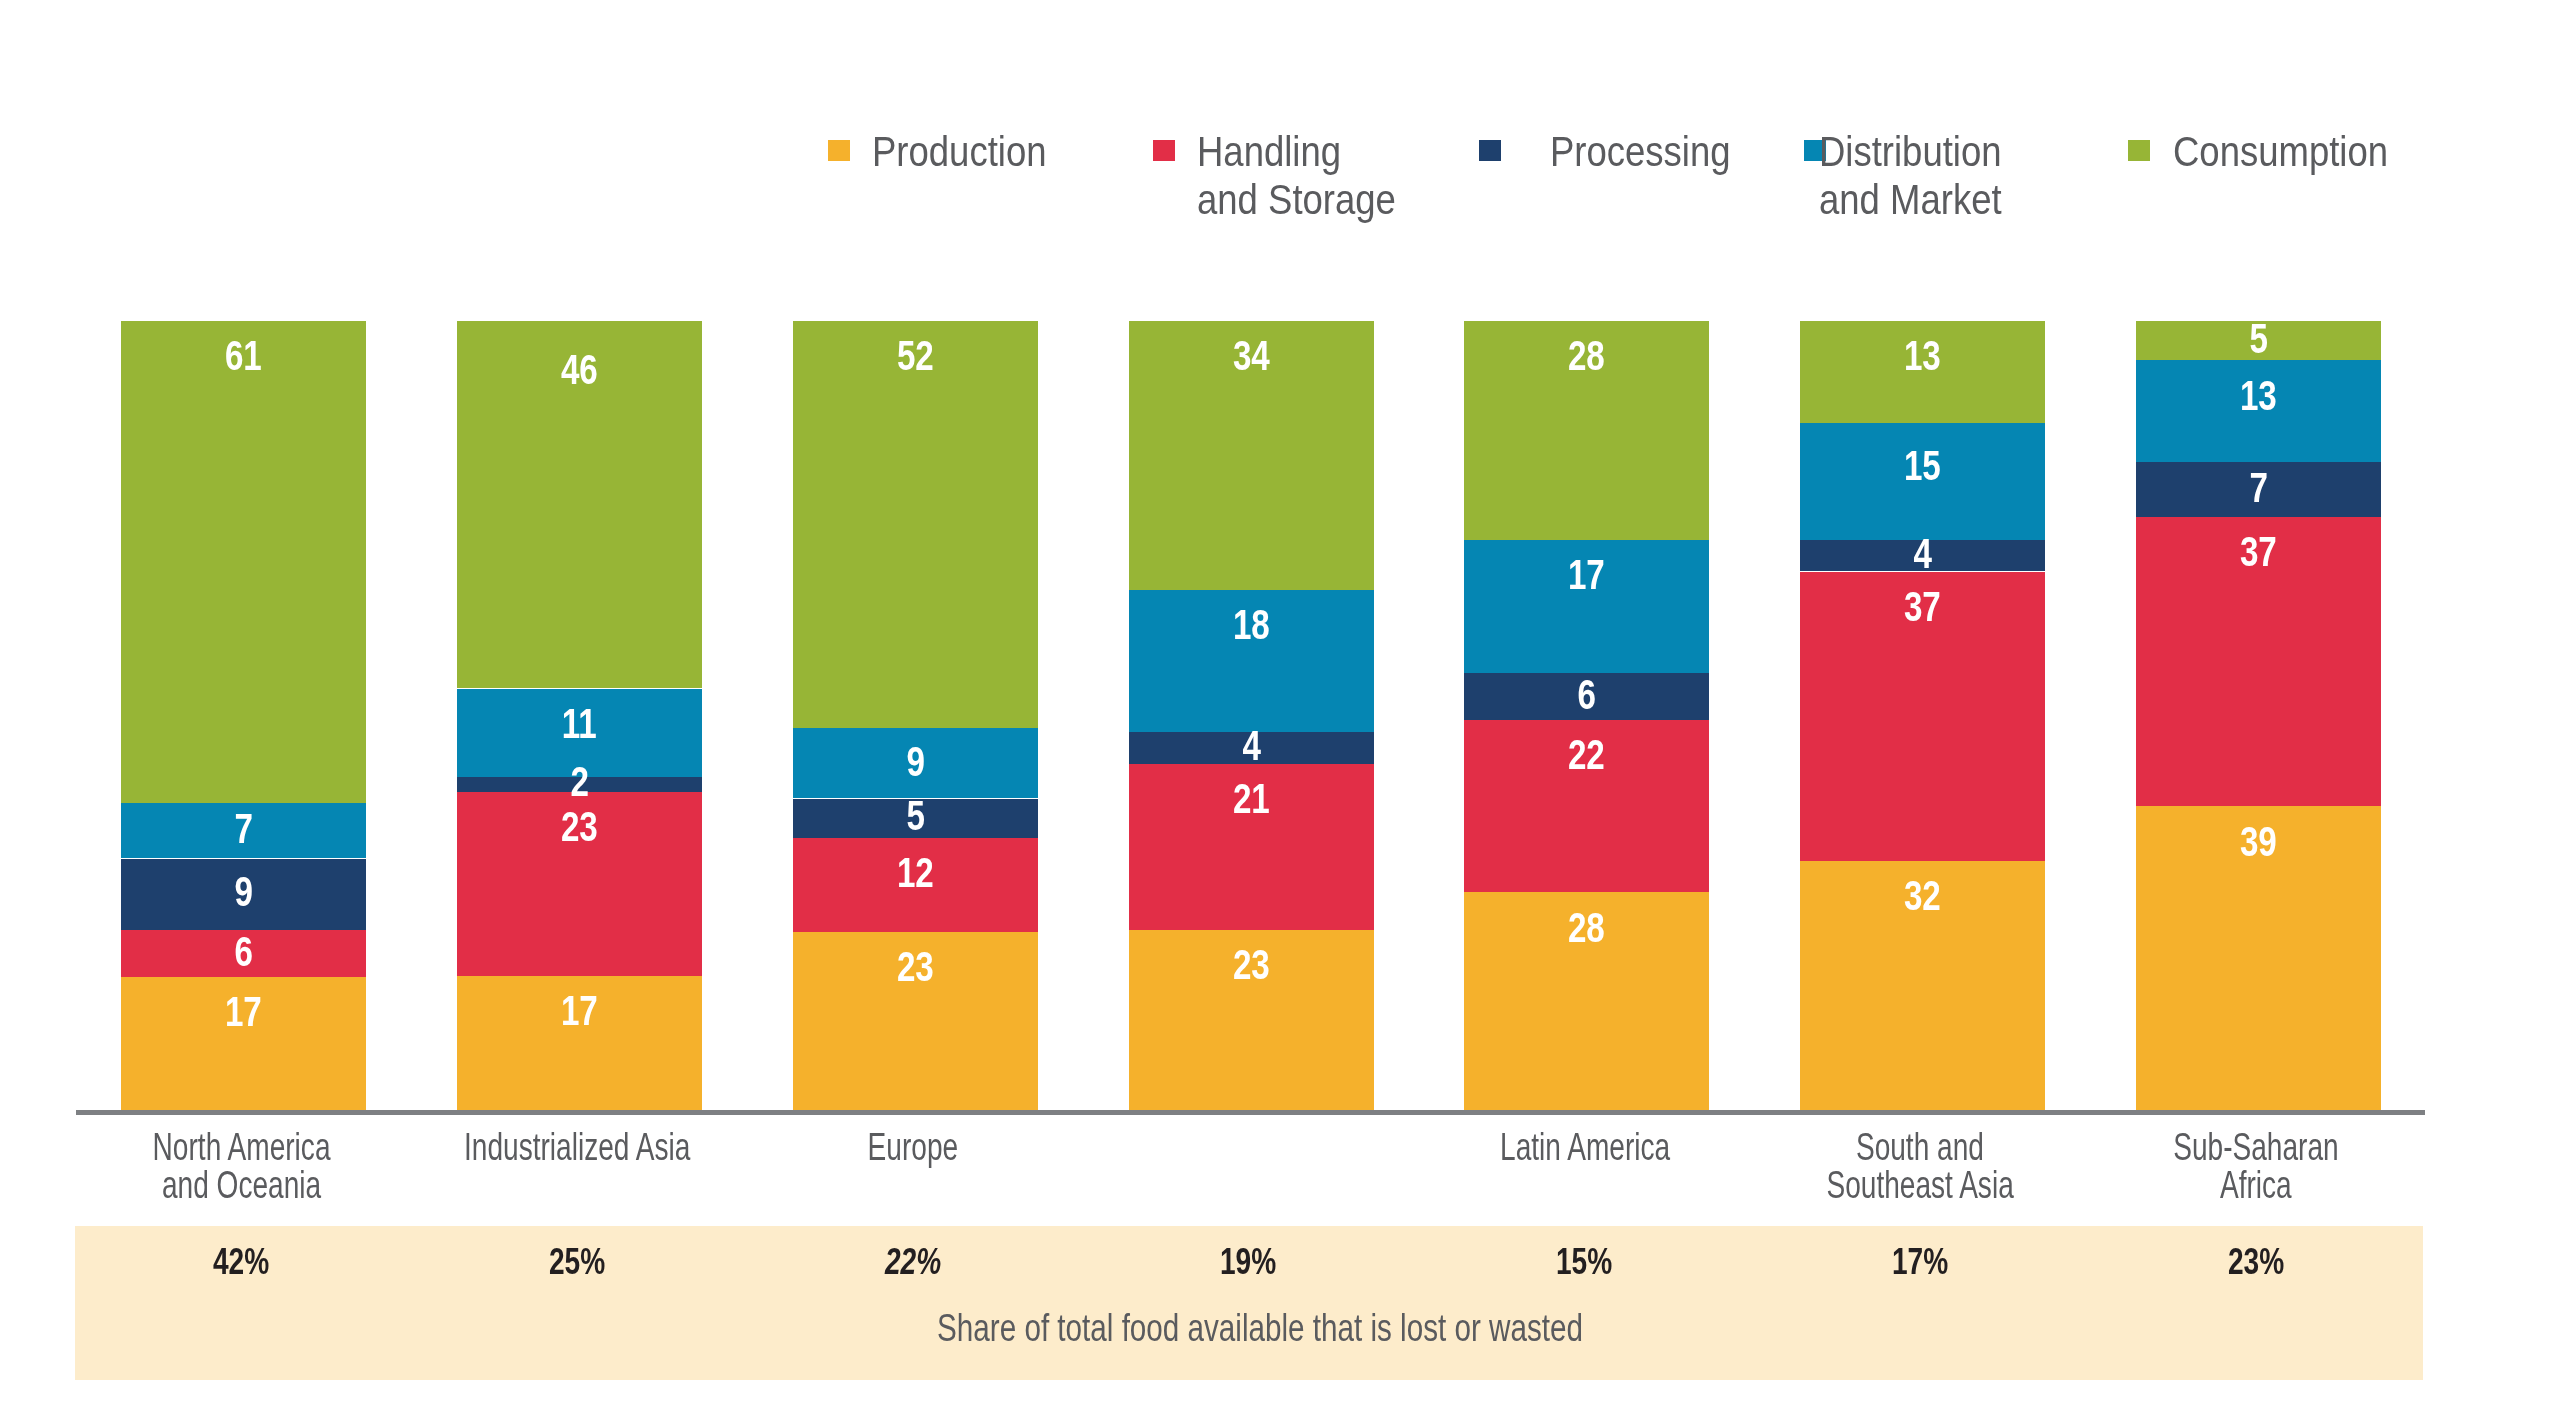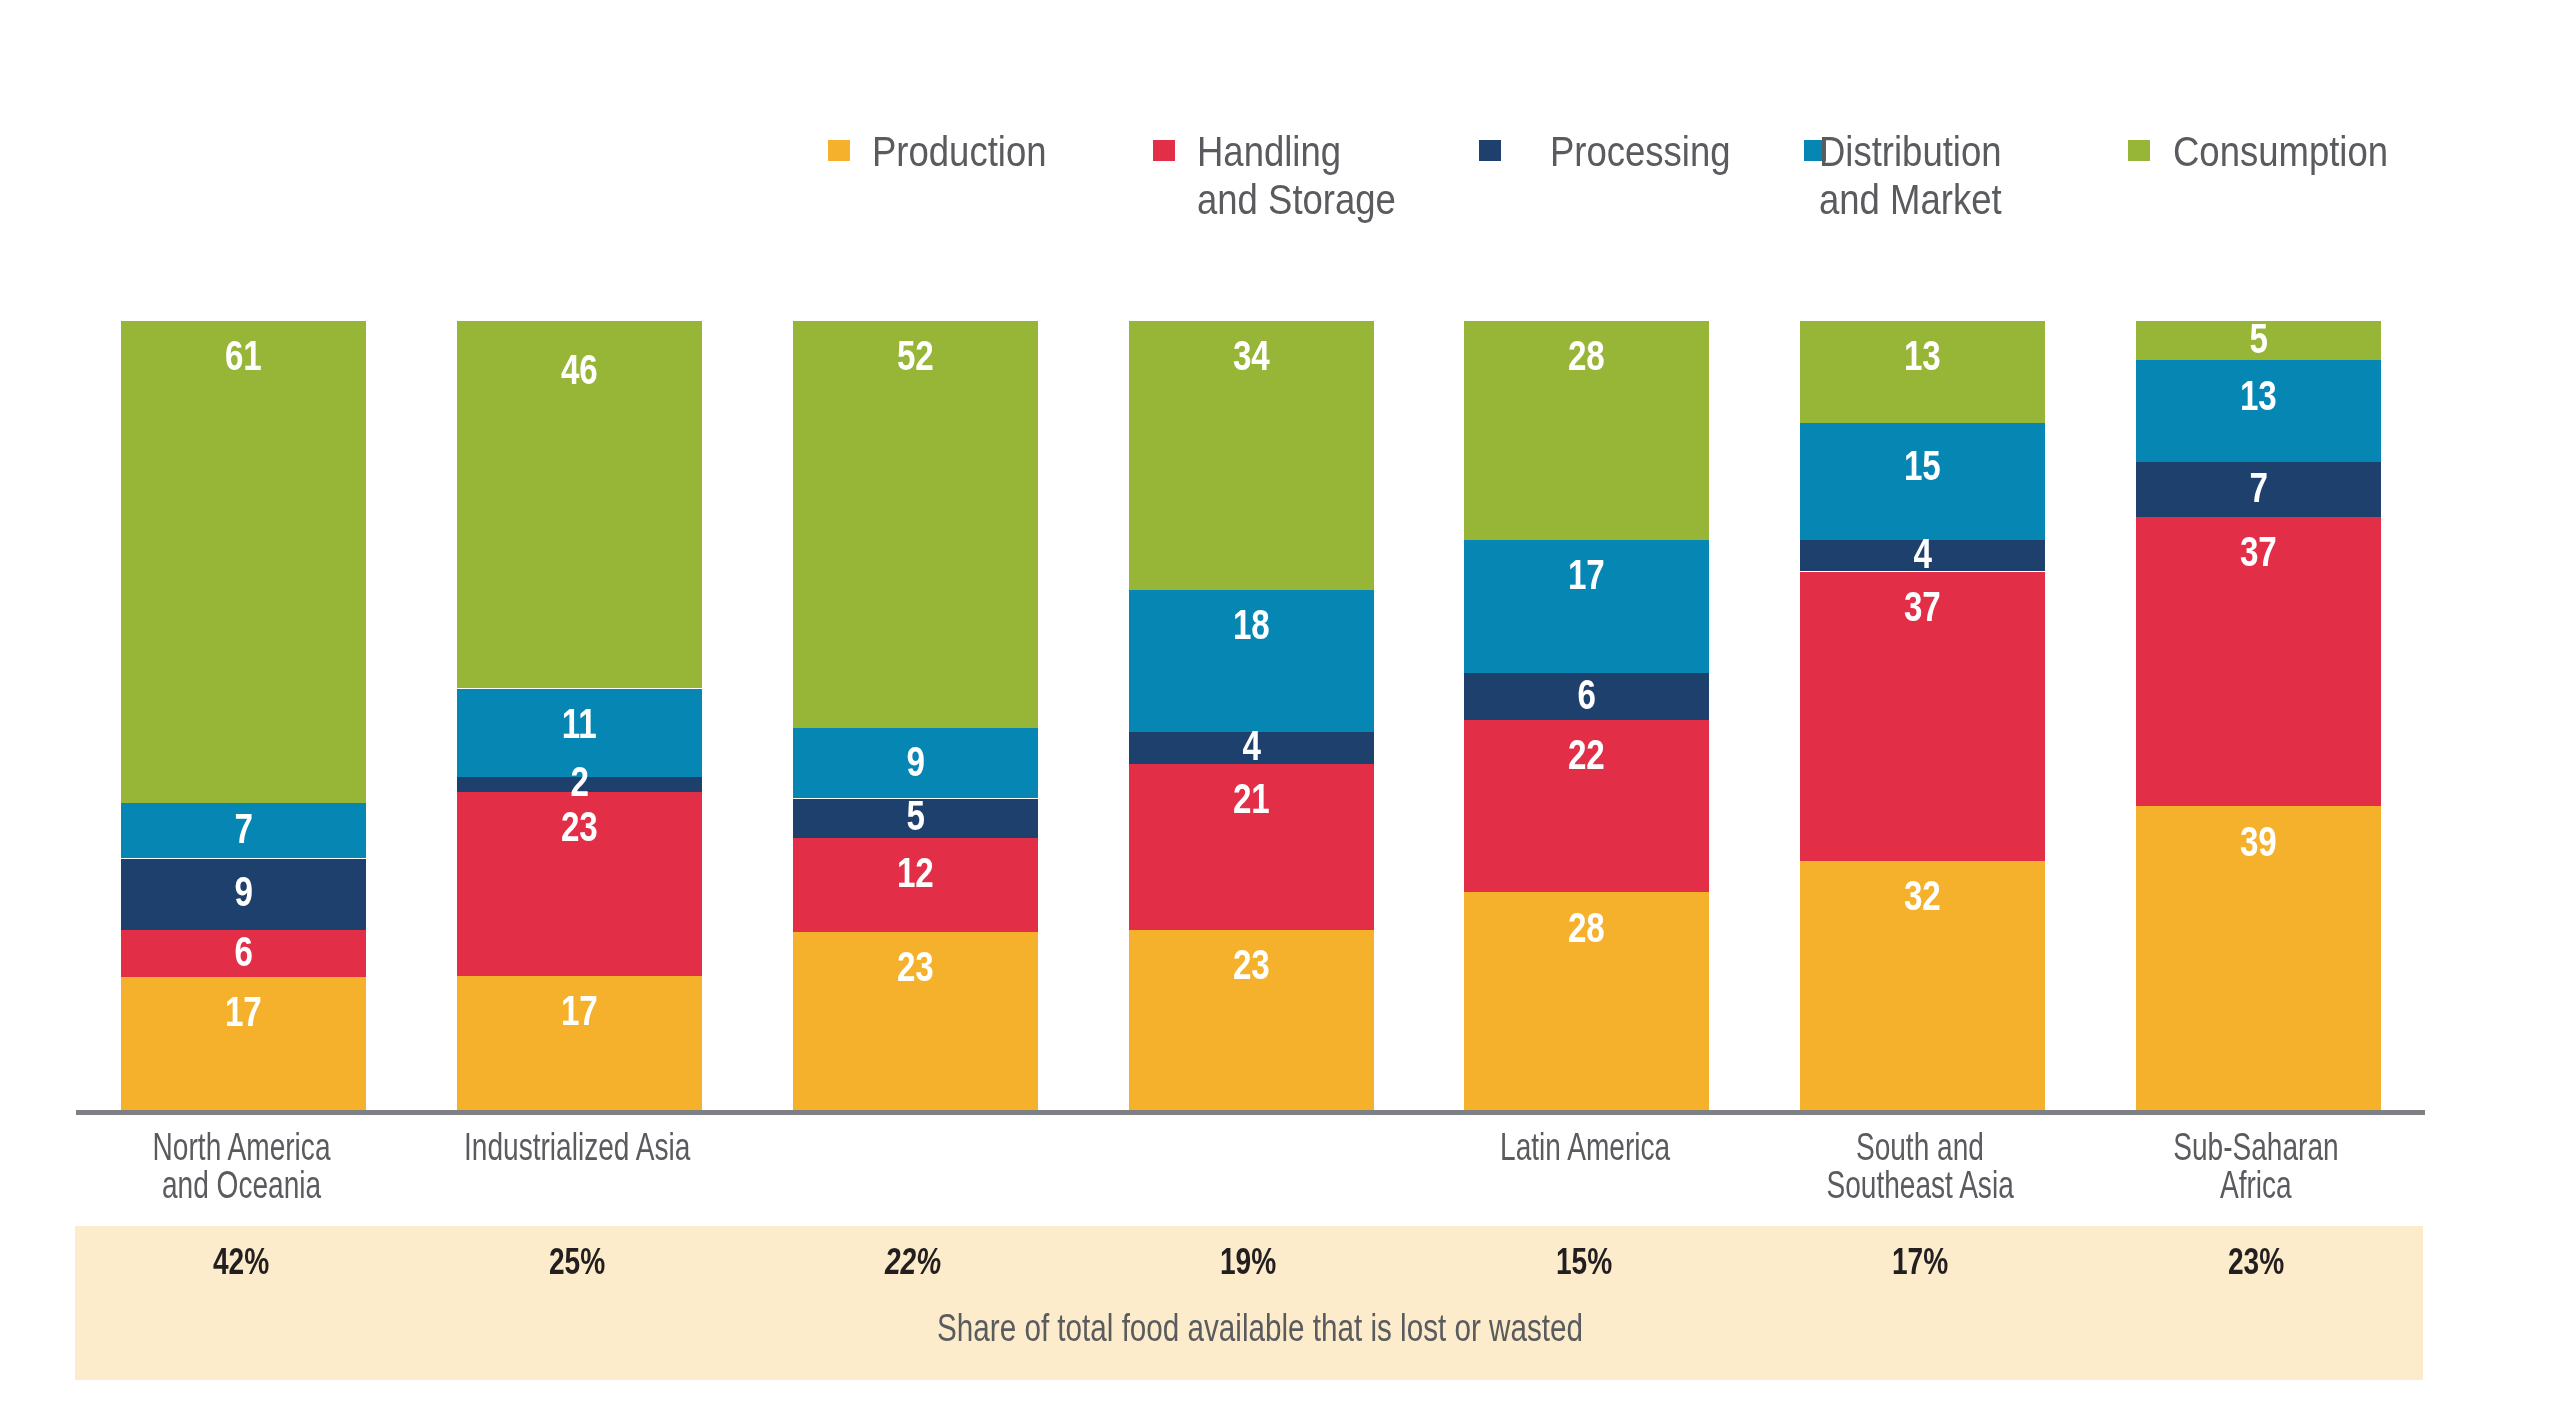--- a/index.html
+++ b/index.html
@@ -169,20 +169,23 @@
         <div class="vlab" style="top:318px;"><span>5</span></div>
       </div>
       <div class="axis"></div>
       <div class="xlab" style="left:41px;">
         <div><span>North America</span></div>
         <div><span>and Oceania</span></div>
       </div>
       <div class="xlab" style="left:376px;">
         <div><span>Industrialized Asia</span></div>
       </div>
+      <div class="xlab" style="left:712px;">
+        <div><span>Europe</span></div>
+      </div>
       <div class="xlab" style="left:1384px;">
         <div><span>Latin America</span></div>
       </div>
       <div class="xlab" style="left:1719px;">
         <div><span>South and</span></div>
         <div><span>Southeast Asia</span></div>
       </div>
       <div class="xlab" style="left:2055px;">
         <div><span>Sub-Saharan</span></div>
         <div><span>Africa</span></div>

